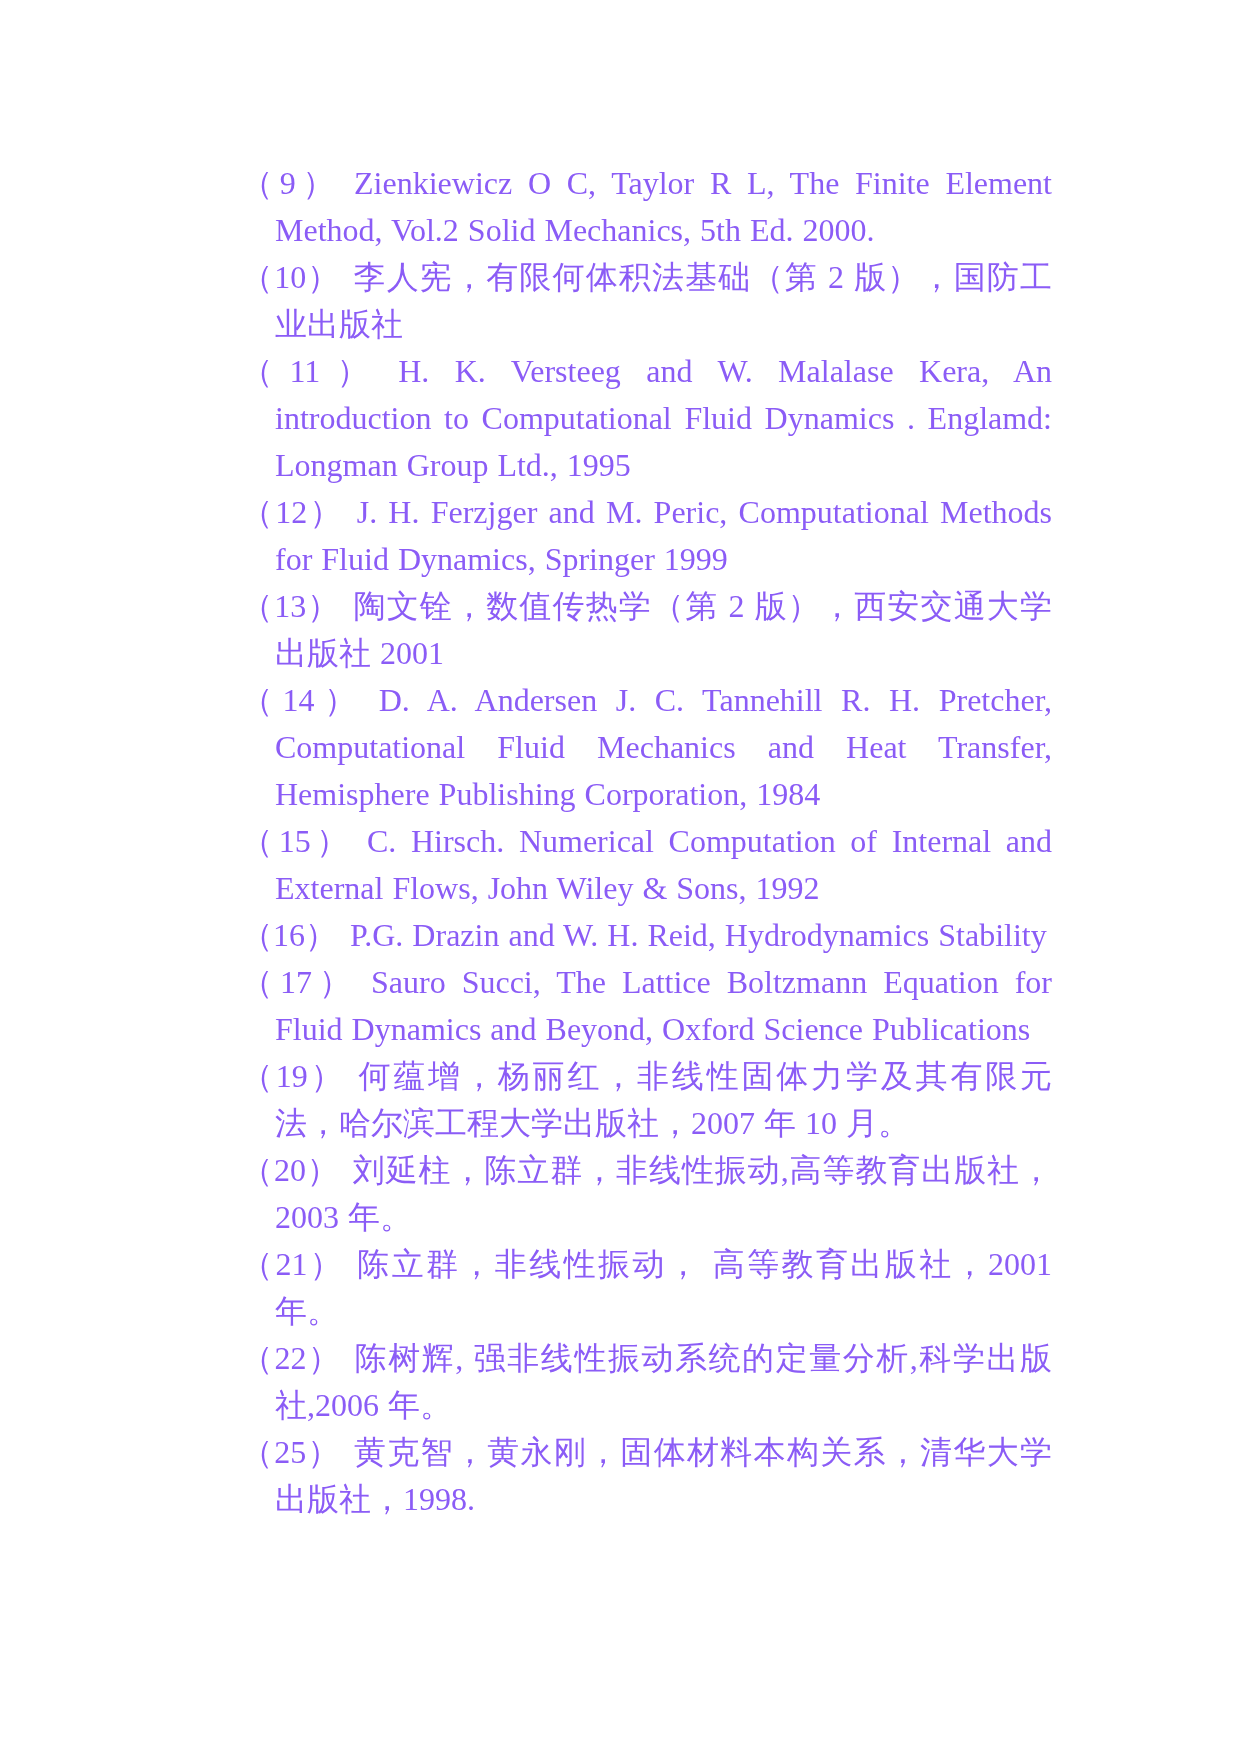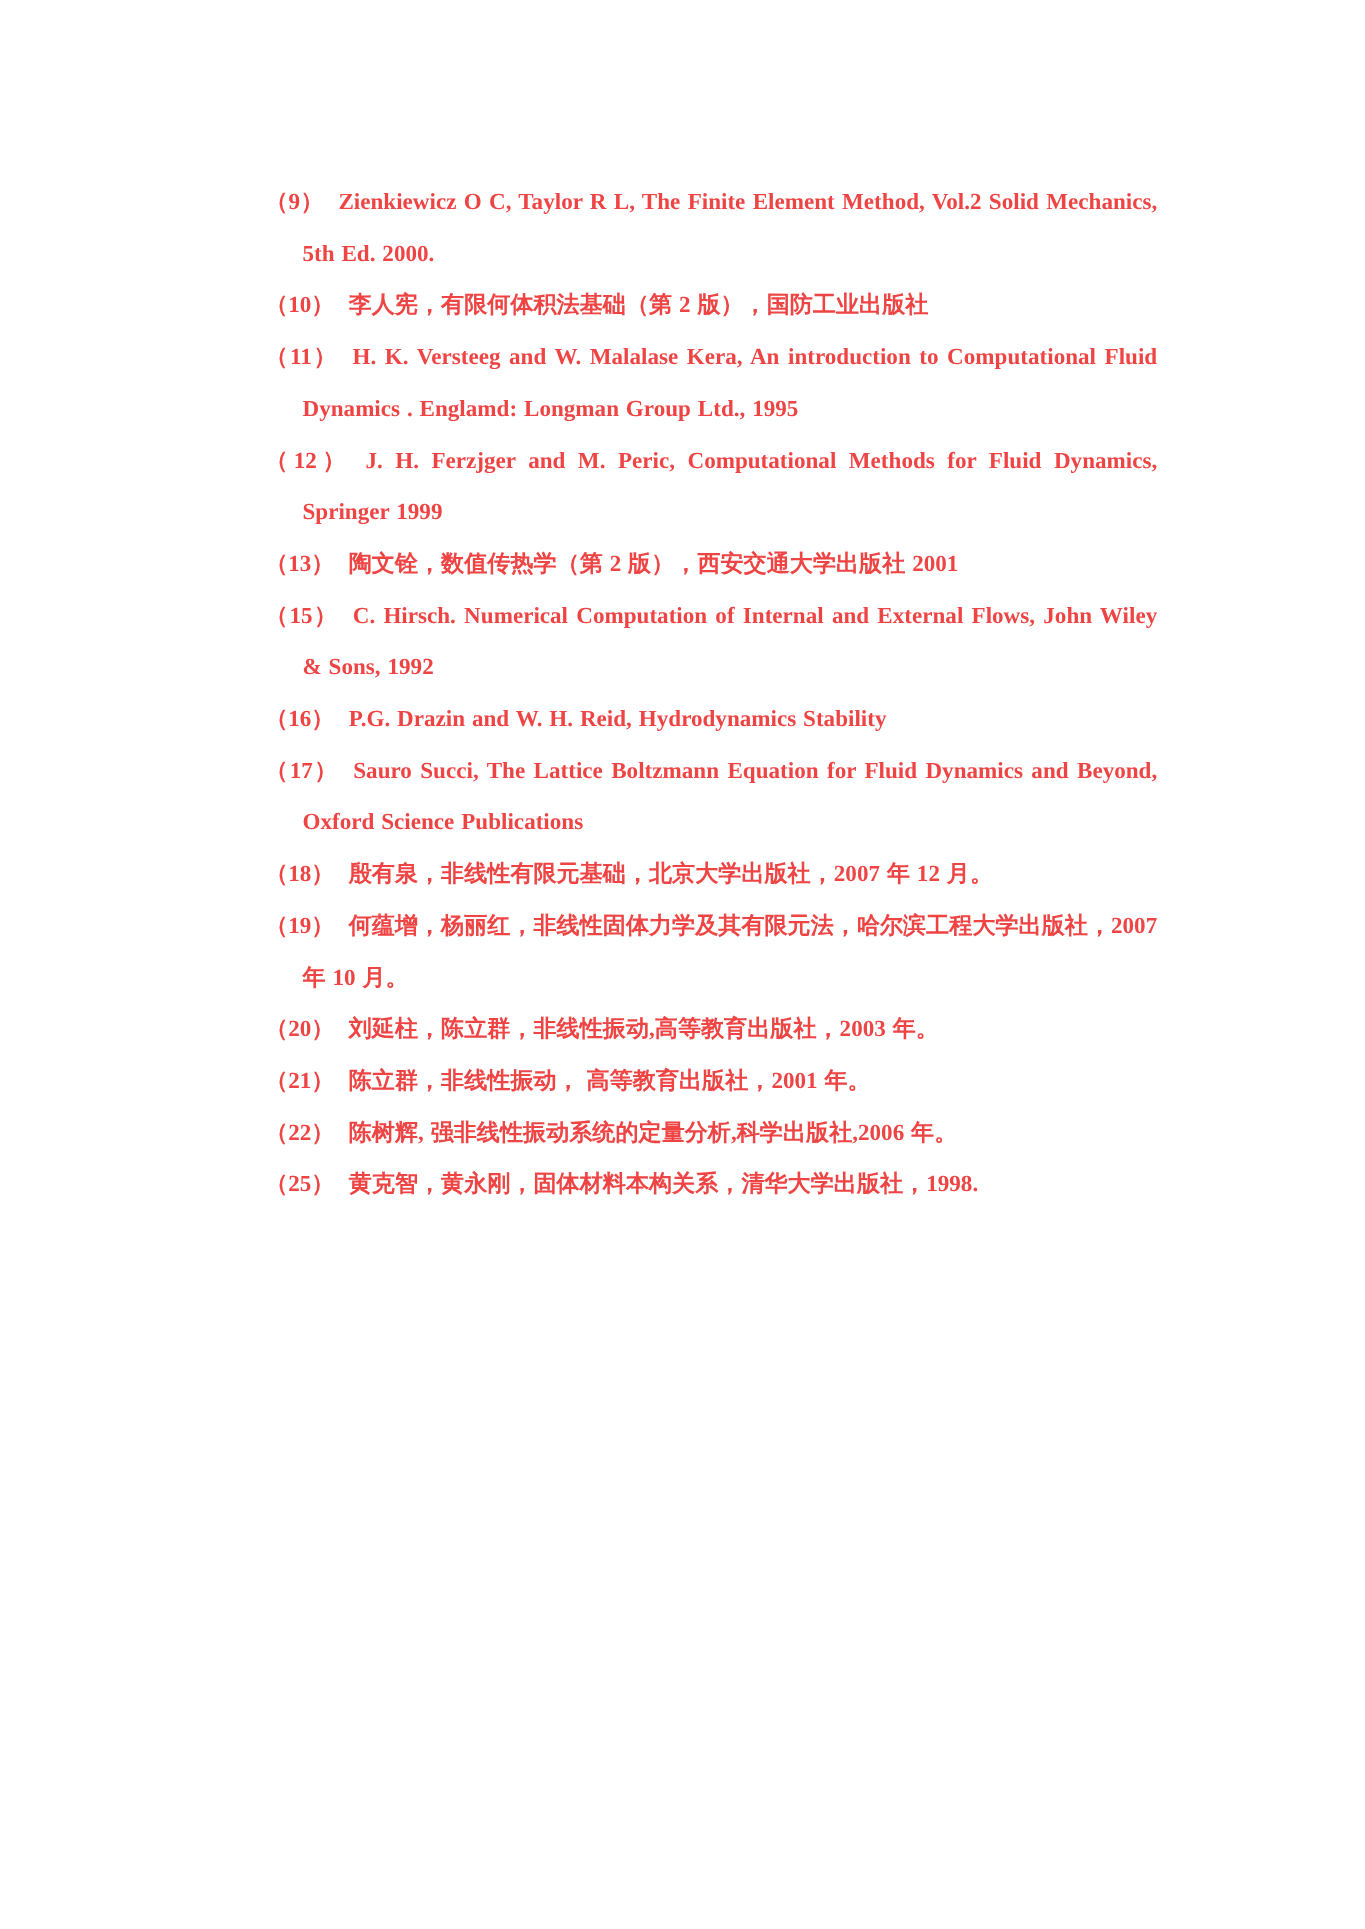--- a/index.html
+++ b/index.html
@@ -17,47 +17,46 @@
   .content {
     position: absolute;
     top: 160px;
     left: 275px;
     width: 777px;
   }
   .ref {
     margin: 0;
     padding: 0;
     font-family: "Liberation Serif", "DejaVu Serif", serif;
-    font-size: 21px;
+    font-size: 32px;
     line-height: 47px;
-    color: #ef4444;
+    color: #8b5cf6;
     text-align: justify;
     text-indent: -34px; 
     word-spacing: 1px;
-    font-weight: bold;
   }
   .num {
     margin-right: 13px;
     white-space: nowrap;
   }
 </style>
 </head>
 <body>
 
 <div class="page">
   <div class="content">
     <p class="ref"><span class="num">（9）</span><span class="txt">Zienkiewicz O C, Taylor R L, The Finite Element Method, Vol.2 Solid Mechanics, 5th Ed. 2000.</span></p>
     <p class="ref"><span class="num">（10）</span><span class="txt">李人宪，有限何体积法基础（第 2 版），国防工业出版社</span></p>
     <p class="ref"><span class="num">（11）</span><span class="txt">H. K. Versteeg and W. Malalase Kera, An introduction to Computational Fluid Dynamics . Englamd: Longman Group Ltd., 1995</span></p>
     <p class="ref"><span class="num">（12）</span><span class="txt">J. H. Ferzjger and M. Peric, Computational Methods for Fluid Dynamics, Springer 1999</span></p>
     <p class="ref"><span class="num">（13）</span><span class="txt">陶文铨，数值传热学（第 2 版），西安交通大学出版社 2001</span></p>
+    <p class="ref"><span class="num">（14）</span><span class="txt">D. A. Andersen J. C. Tannehill R. H. Pretcher, Computational Fluid Mechanics and Heat Transfer, Hemisphere Publishing Corporation, 1984</span></p>
     <p class="ref"><span class="num">（15）</span><span class="txt">C. Hirsch. Numerical Computation of Internal and External Flows, John Wiley &amp; Sons, 1992</span></p>
     <p class="ref"><span class="num">（16）</span><span class="txt">P.G. Drazin and W. H. Reid, Hydrodynamics Stability</span></p>
     <p class="ref"><span class="num">（17）</span><span class="txt">Sauro Succi, The Lattice Boltzmann Equation for Fluid Dynamics and Beyond, Oxford Science Publications</span></p>
-    <p class="ref"><span class="num">（18）</span><span class="txt">殷有泉，非线性有限元基础，北京大学出版社，2007 年 12 月。</span></p>
     <p class="ref"><span class="num">（19）</span><span class="txt">何蕴增，杨丽红，非线性固体力学及其有限元法，哈尔滨工程大学出版社，2007 年 10 月。</span></p>
     <p class="ref"><span class="num">（20）</span><span class="txt">刘延柱，陈立群，非线性振动,高等教育出版社，2003 年。</span></p>
     <p class="ref"><span class="num">（21）</span><span class="txt">陈立群，非线性振动， 高等教育出版社，2001 年。</span></p>
     <p class="ref"><span class="num">（22）</span><span class="txt">陈树辉, 强非线性振动系统的定量分析,科学出版社,2006 年。</span></p>
     <p class="ref"><span class="num">（25）</span><span class="txt">黄克智，黄永刚，固体材料本构关系，清华大学出版社，1998.</span></p>
 
   </div>
 </div>
 
 </body></html>

